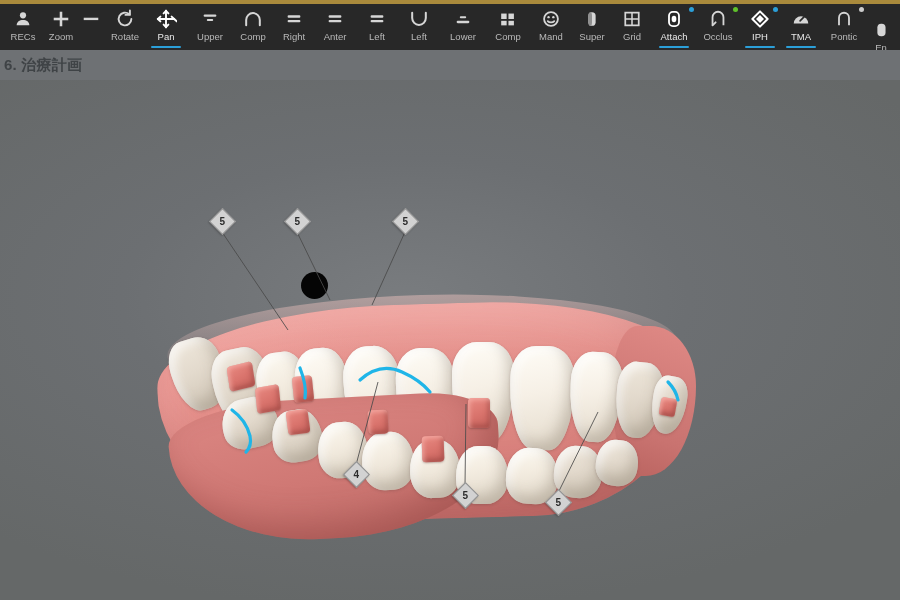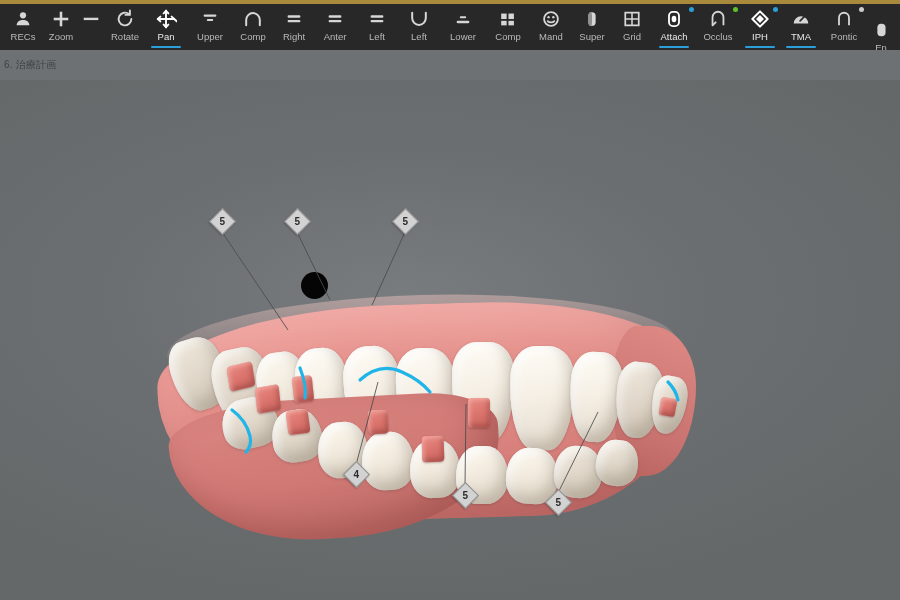--- a/index.html
+++ b/index.html
@@ -55,21 +55,21 @@
   .tool svg { display:block; }
 
   
   .crumb-bar {
     position:absolute; top:50px; left:0; width:900px; height:30px;
     display:flex; align-items:center;
     padding-left:4px;
     background:transparent;
   }
   .crumb-step {
-    font-size:10px; color:#3f4346; font-weight:normal;
+    font-size:15px; color:#3f4346; font-weight:bold;
     letter-spacing:0.2px;
   }
   .crumb-sep { width:10px; }
   .crumb-pkg {
     font-size:11.5px; color:#8b8f92; letter-spacing:0.4px;
   }
 
   
   .viewport {
     position:absolute; top:80px; left:0; width:900px; height:520px;

